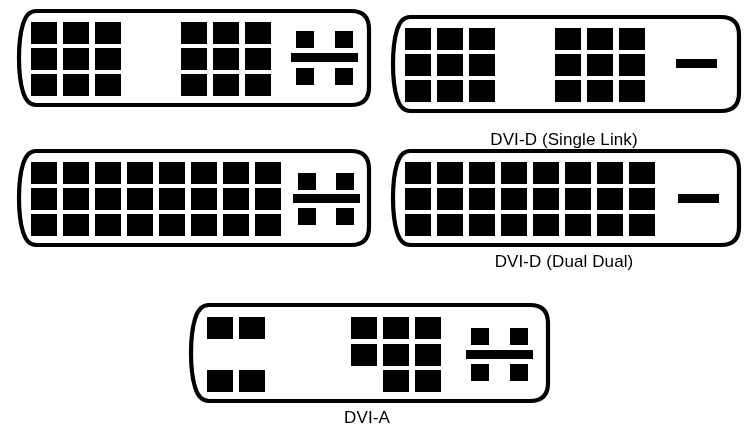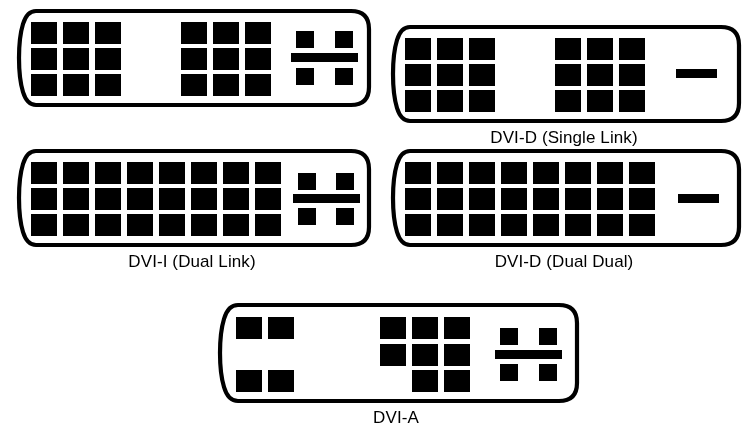--- a/index.html
+++ b/index.html
@@ -36,24 +36,24 @@
     font-weight: 400;
     line-height: 1.15;
     color: #000000;
     text-align: center;
     white-space: nowrap;
     margin-top: 2px;
     letter-spacing: 0.1px;
   }
   
   #cell-dvi-i-single { left: 8px;   top: 6px;   width: 368px; }
-  #cell-dvi-d-single { left: 382px; top: 22px;   width: 364px; }
+  #cell-dvi-d-single { left: 382px; top: 12px;   width: 364px; gap: 12px; }
   #cell-dvi-i-dual   { left: 8px;   top: 146px; width: 368px; }
   #cell-dvi-d-dual   { left: 382px; top: 146px; width: 364px; }
-  #cell-dvi-a        { left: 208px; top: 300px; width: 376px; justify-content: center; }
+  #cell-dvi-a        { left: 179px; top: 300px; width: 376px; justify-content: center; }
 </style>
 </head>
 <body>
 
 <div class="diagram-sheet">
 
   <div class="connector-cell" id="cell-dvi-i-single">
     <svg class="connector-svg" width="368" height="104" viewBox="0 0 368 104">
       <path d="M 28 5 L 343 5 Q 361 5 361 23 L 361 81 Q 361 99 343 99 L 28 99
                Q 19 99 15 86 Q 11 73 11 52 Q 11 31 15 18 Q 19 5 28 5 Z" fill="#ffffff" stroke="#000000" stroke-width="4.2" stroke-linejoin="round"></path>
@@ -154,21 +154,20 @@
         <rect x="247" y="68" width="26" height="22" fill="#000"></rect>
       </g>
       <g>
         <rect x="290" y="27" width="18" height="17" fill="#000"></rect>
         <rect x="328" y="27" width="18" height="17" fill="#000"></rect>
         <rect x="290" y="62" width="18" height="17" fill="#000"></rect>
         <rect x="328" y="62" width="18" height="17" fill="#000"></rect>
       </g>
       <rect x="285" y="48" width="67" height="9" fill="#000"></rect>
     </svg>
-    <div class="connector-label">DVI-I (Dual Link)</div>
   </div>
 
   <div class="connector-cell" id="cell-dvi-d-dual">
     <svg class="connector-svg" width="364" height="104" viewBox="0 0 364 104">
       <path d="M 28 5 L 339 5 Q 357 5 357 23 L 357 81 Q 357 99 339 99 L 28 99
                Q 19 99 15 86 Q 11 73 11 52 Q 11 31 15 18 Q 19 5 28 5 Z" fill="#ffffff" stroke="#000000" stroke-width="4.2" stroke-linejoin="round"></path>
       <g>
         <rect x="23" y="16" width="26" height="22" fill="#000"></rect>
         <rect x="55" y="16" width="26" height="22" fill="#000"></rect>
         <rect x="87" y="16" width="26" height="22" fill="#000"></rect>

